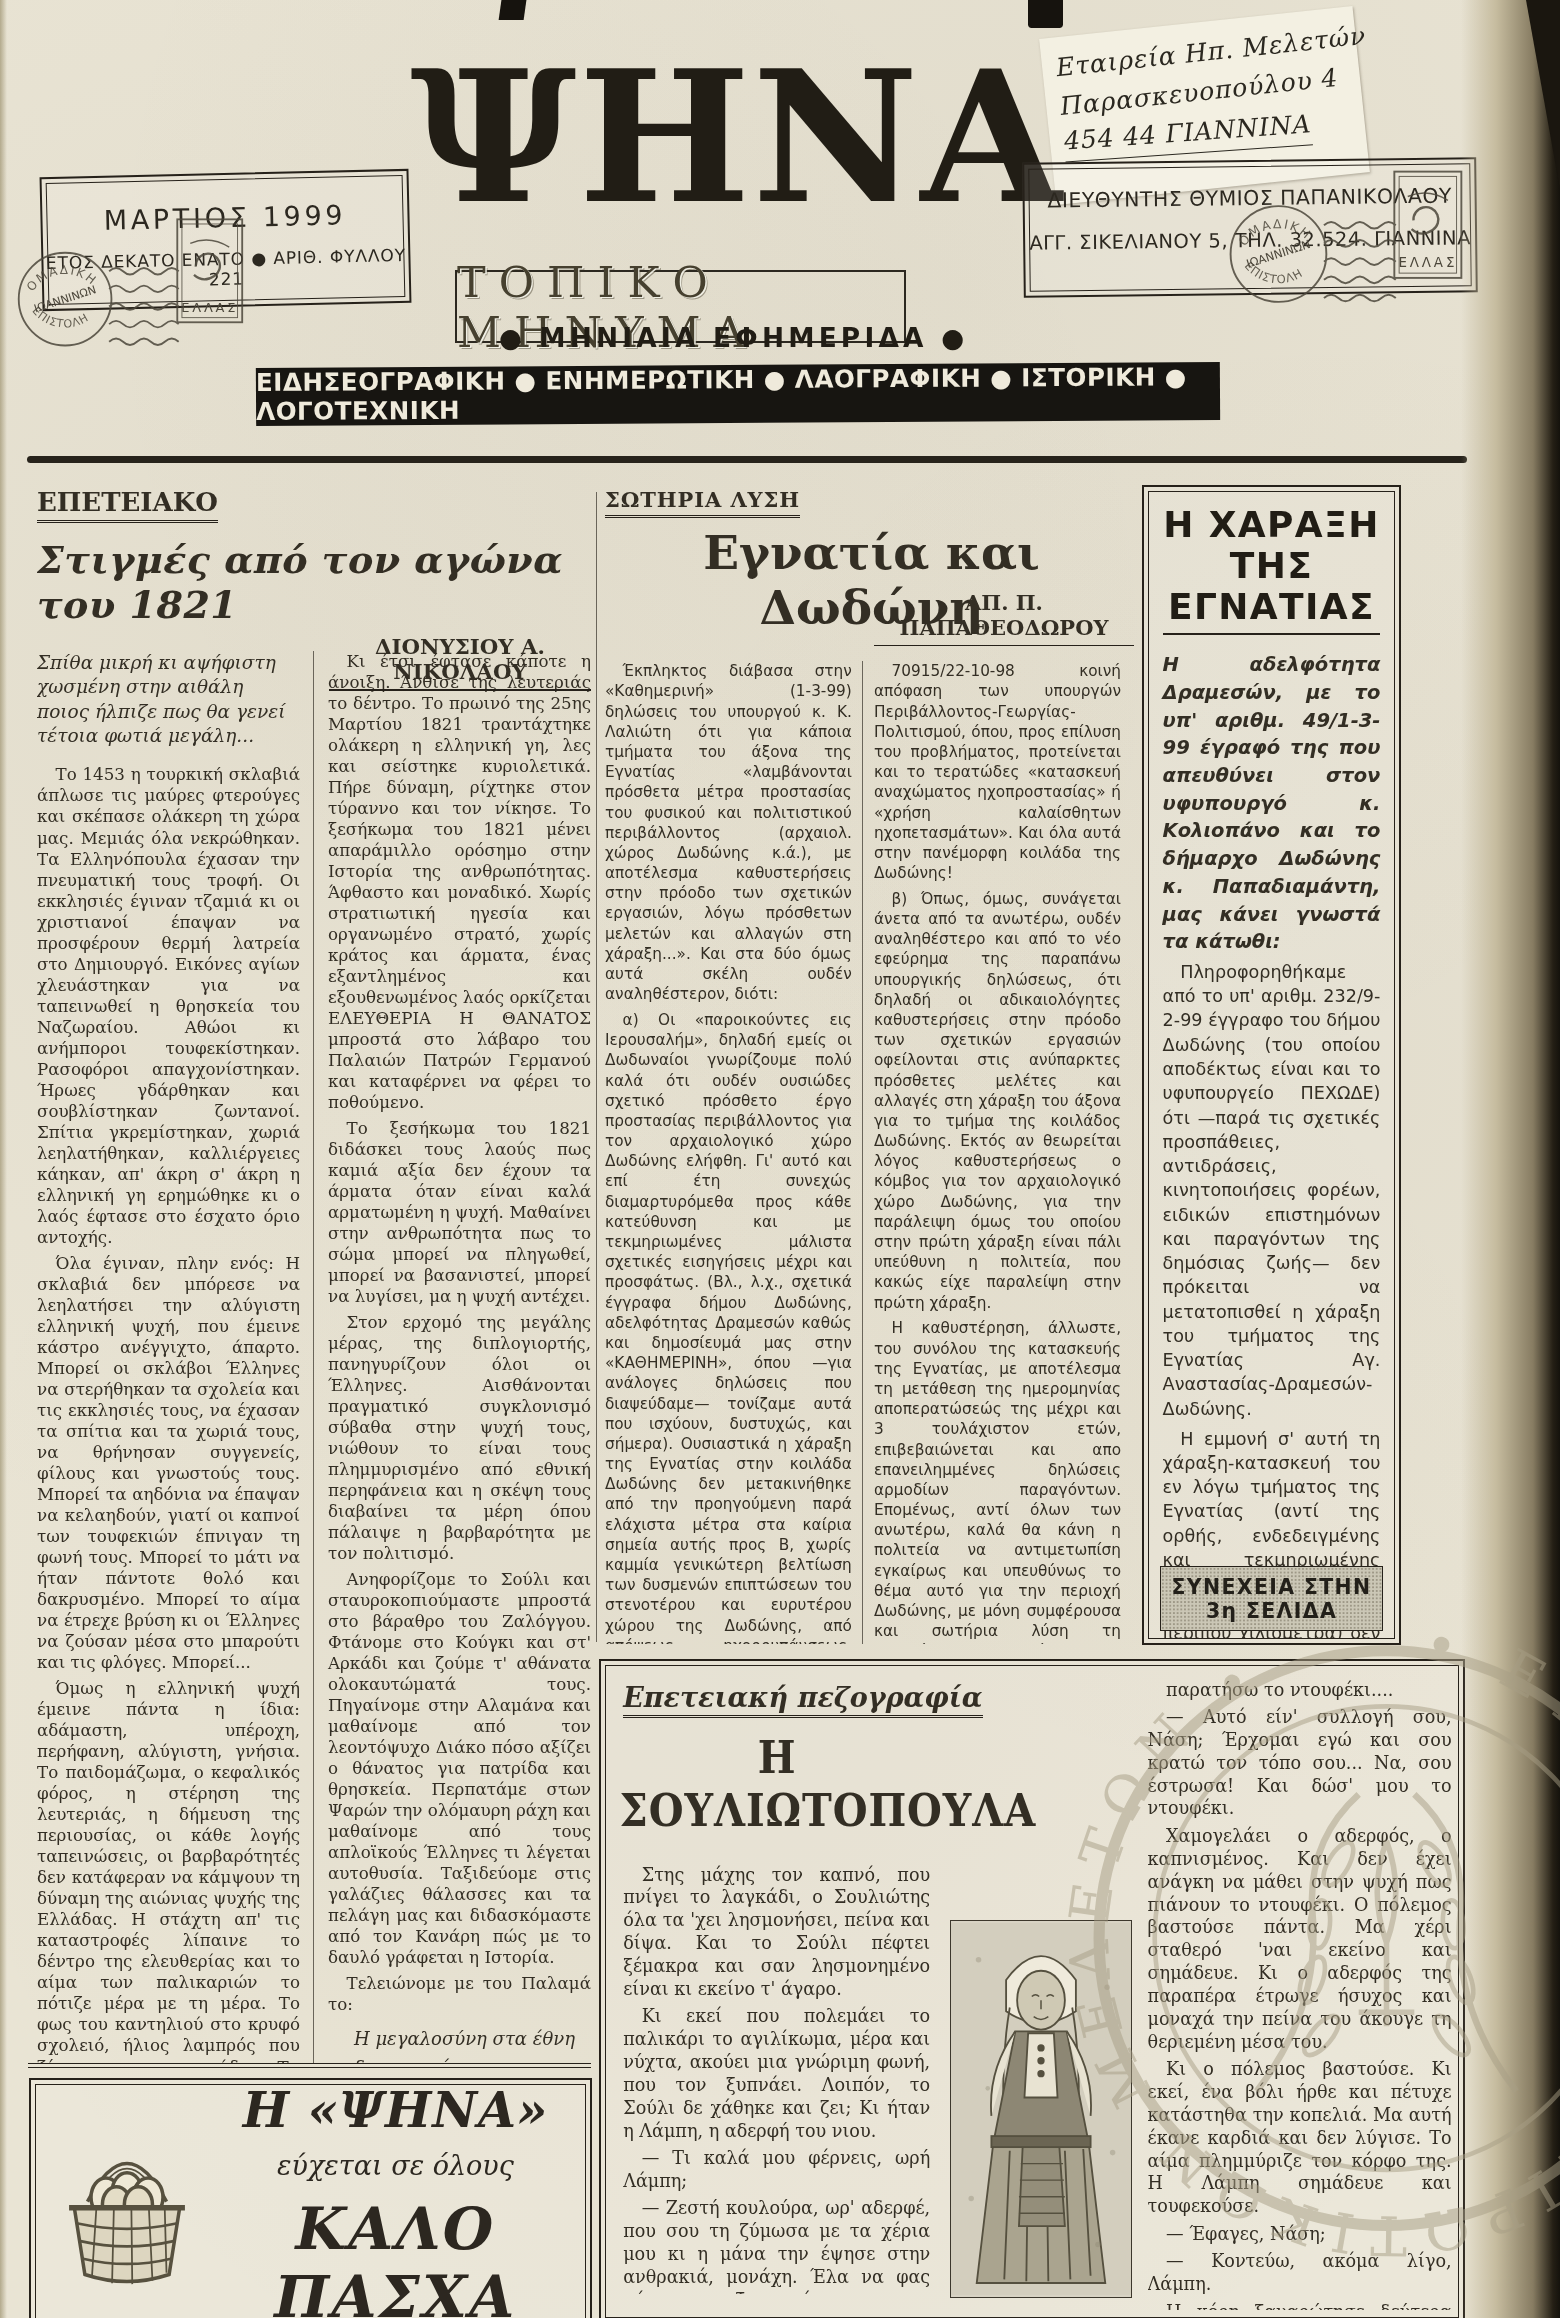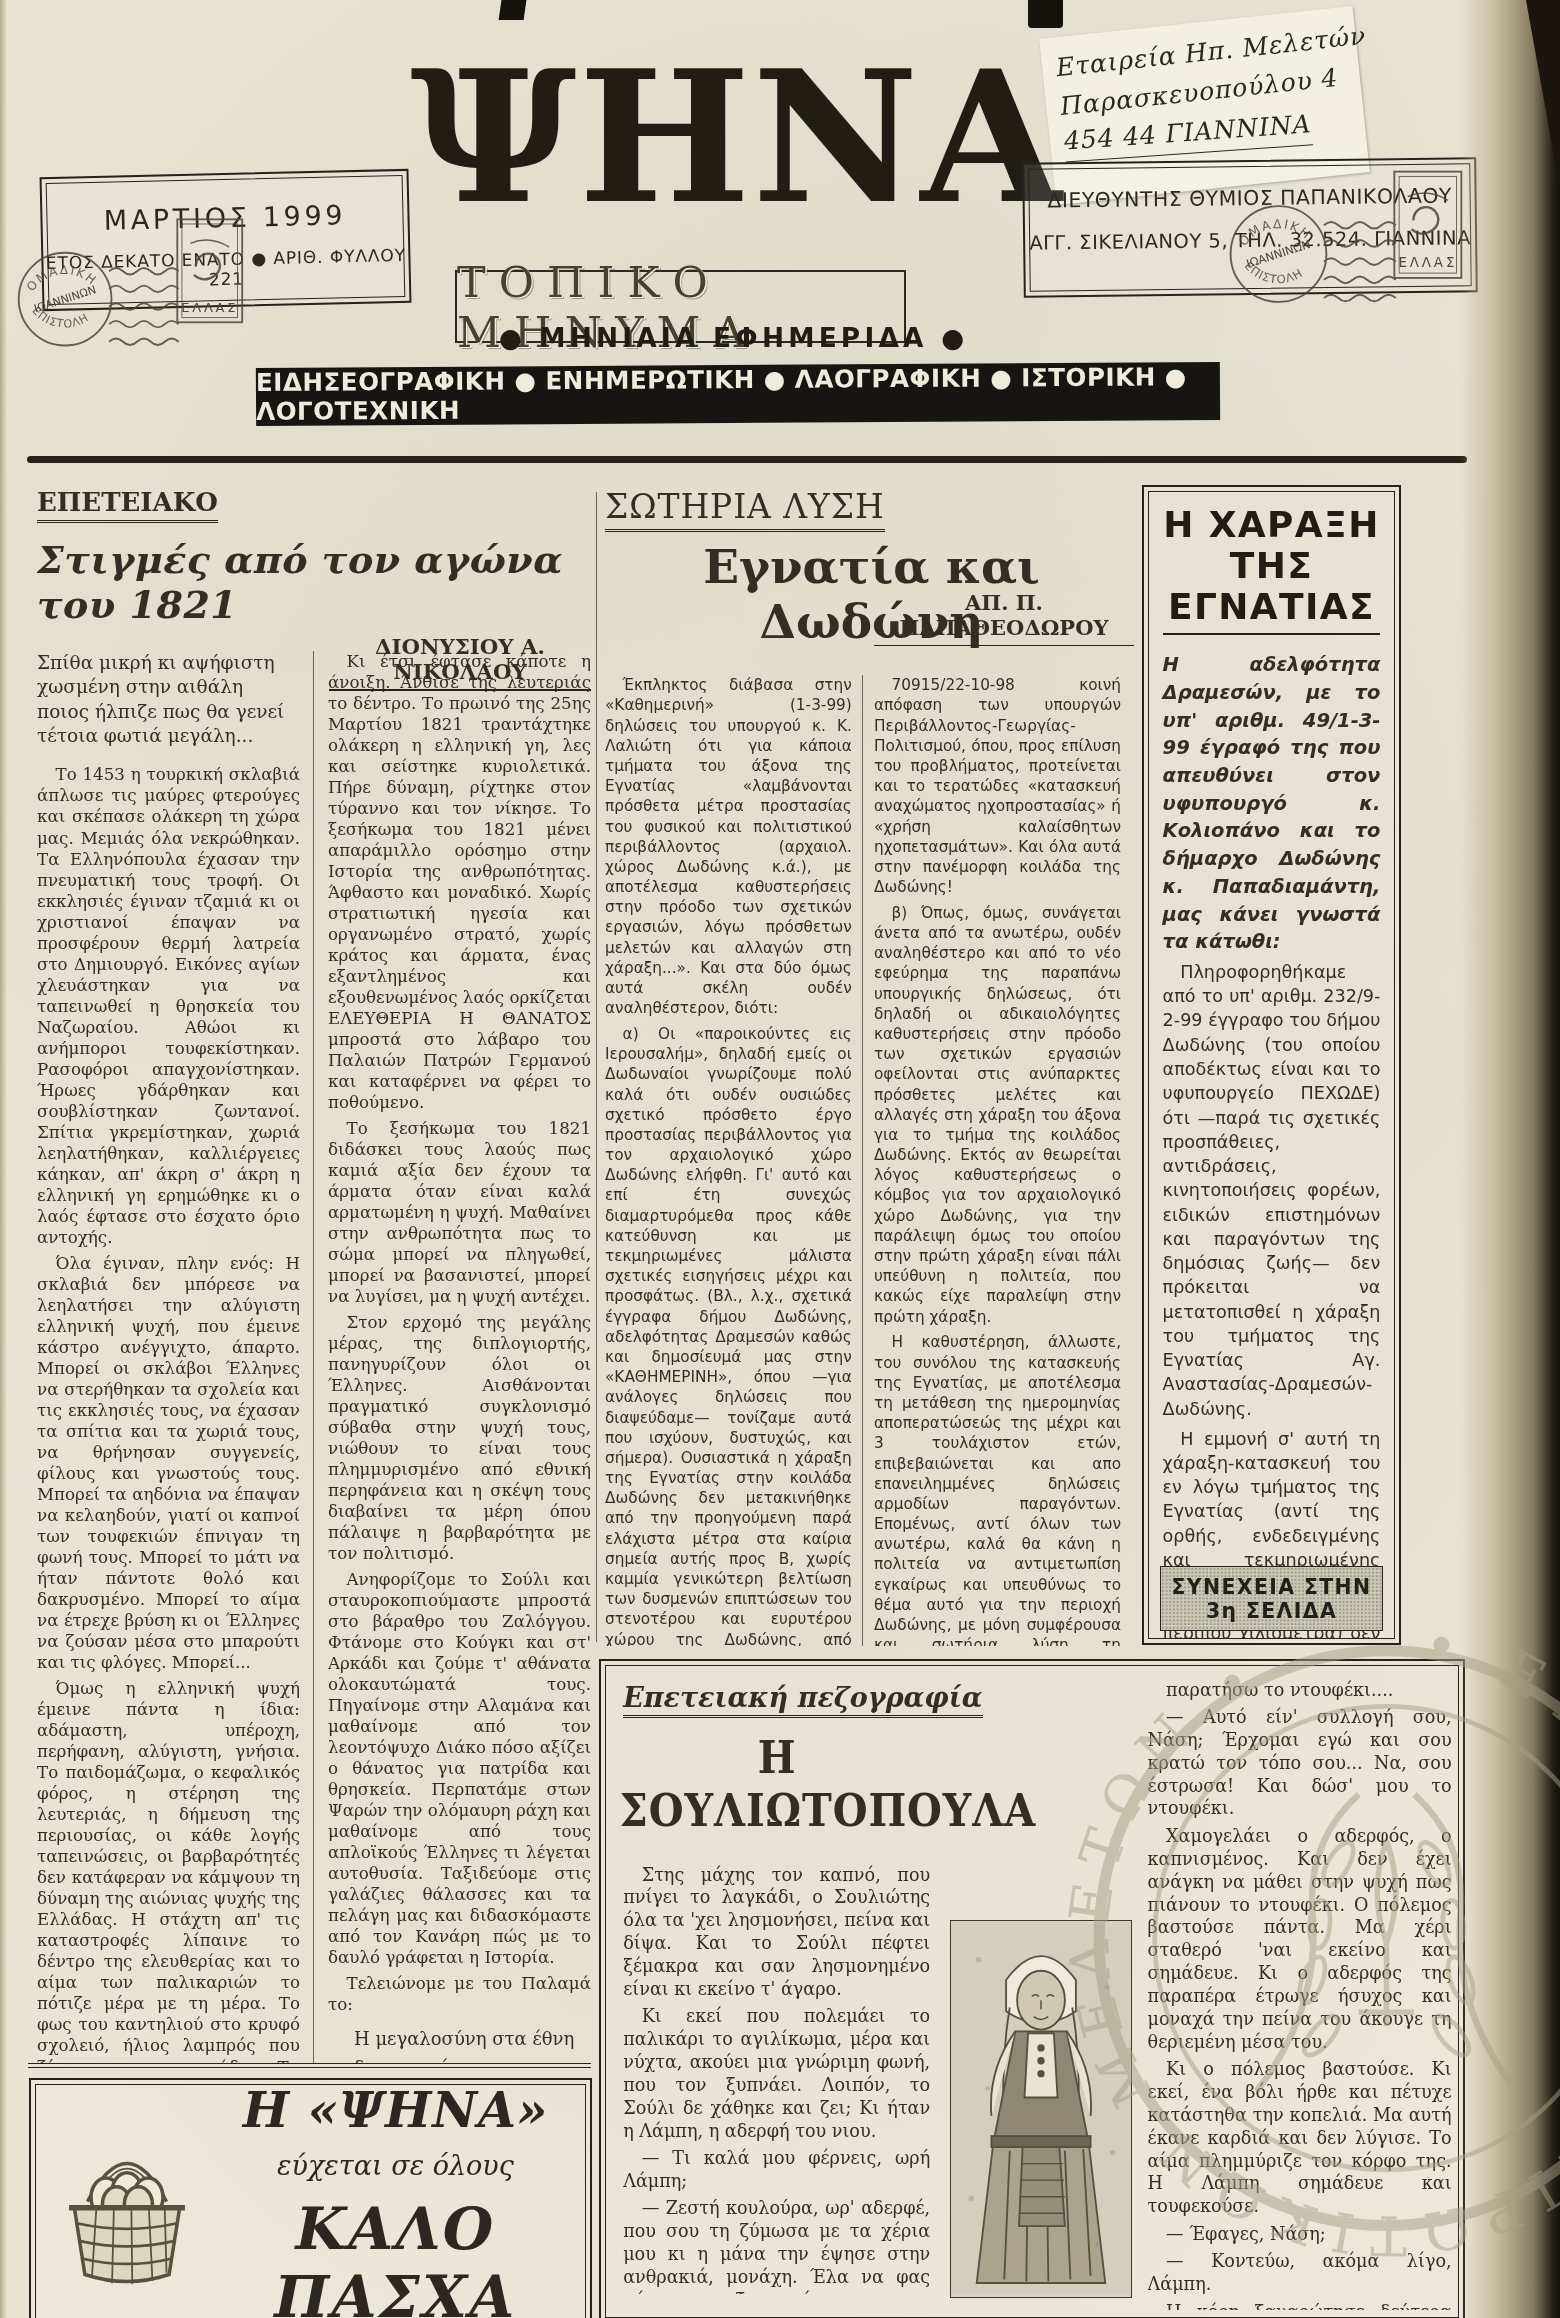--- a/index.html
+++ b/index.html
@@ -51,39 +51,39 @@
   .header-rule{left:27px;top:456px;width:1440px;height:7.4px;background:#27231b;border-radius:3.7px;}
   
   .kicker-serif{display:inline-block;font-family:"DejaVu Serif",serif;font-weight:700;font-size:26px;
     border-bottom:3.7px double var(--ink);padding-bottom:2.8px;}
   .vline{width:0.9px;background:var(--soft);}
   article{box-sizing:border-box;}
   .cols{display:flex;}
   .col{box-sizing:border-box;overflow:hidden;}
   .body-serif p{margin:0 0 4.6px 0;text-indent:18.5px;text-align:justify;}
   .body-sans p{margin:0 0 5.6px 0;text-indent:17.6px;text-align:justify;}
-  .poem p, .poem-line{margin:0;text-indent:0 !important;text-align:left !important;}
+  .poem p, .poem-line{margin:0;text-indent:0 !important;font-style:italic;text-align:left !important;}
   
   #article-left{left:37px;top:487px;width:555px;height:1577px;overflow:hidden;}
   #article-left .title{font-family:"DejaVu Serif",serif;font-weight:700;font-style:italic;font-size:38px;
     margin-top:14px;letter-spacing:0.5px;}
   #article-left .byline-wrap{position:absolute;left:292px;top:102px;width:262px;text-align:center;margin-top:45px;}
   .byline{display:inline-block;font-family:"DejaVu Serif",serif;font-weight:700;font-size:21.3px;
     border-bottom:2.3px solid var(--ink);padding-bottom:4.6px;}
   #article-left .cols{margin-top:24px;}
   #article-left .col{width:277px;font-size:16.7px;line-height:1.26;height:1428px;}
   #article-left .col.c1{padding-right:13px;border-right:0.9px solid var(--soft);}
   #article-left .col.c2{padding-left:14px;}
   #article-left .poem{font-size:18.5px;line-height:1.32;margin-bottom:16px;}
   #article-left .closing-poem{margin:12px 0 4.6px 26px;font-size:18px;line-height:1.35;}
   .rule-thin-double{border-top:1.4px solid var(--ink);border-bottom:1.4px solid var(--ink);height:2.8px;}
   #rule-left-bottom{left:28px;top:2063px;width:563px;}
   
   #article-middle{left:605px;top:487px;width:533px;height:1159px;overflow:hidden;}
-  #article-middle .kicker-serif{font-weight:400;font-size:33px;letter-spacing:0.9px;}
+  #article-middle .kicker-serif{font-weight:700;font-size:21px;letter-spacing:0.9px;}
   #article-middle .title{font-family:"DejaVu Serif",serif;font-weight:600;font-size:47px;text-align:center;margin-top:7.4px;}
   #article-middle .byline-wrap{position:absolute;left:269px;top:103px;width:260px;text-align:center;}
   #article-middle .byline{font-size:21px;border-bottom-width:1.9px;}
   #article-middle .cols{margin-top:26px;}
   #article-middle .col{width:258px;font-family:"DejaVu Sans",sans-serif;font-size:15.3px;line-height:1.32;height:983px;}
   #article-middle .col.c1{padding-right:10.2px;border-right:0.9px solid var(--soft);}
   #article-middle .col.c2{padding-left:11px;}
   .vline-left-mid{left:596px;top:492px;height:1150px;}
   
   #article-right{left:1142px;top:485px;width:259px;height:1160px;}

